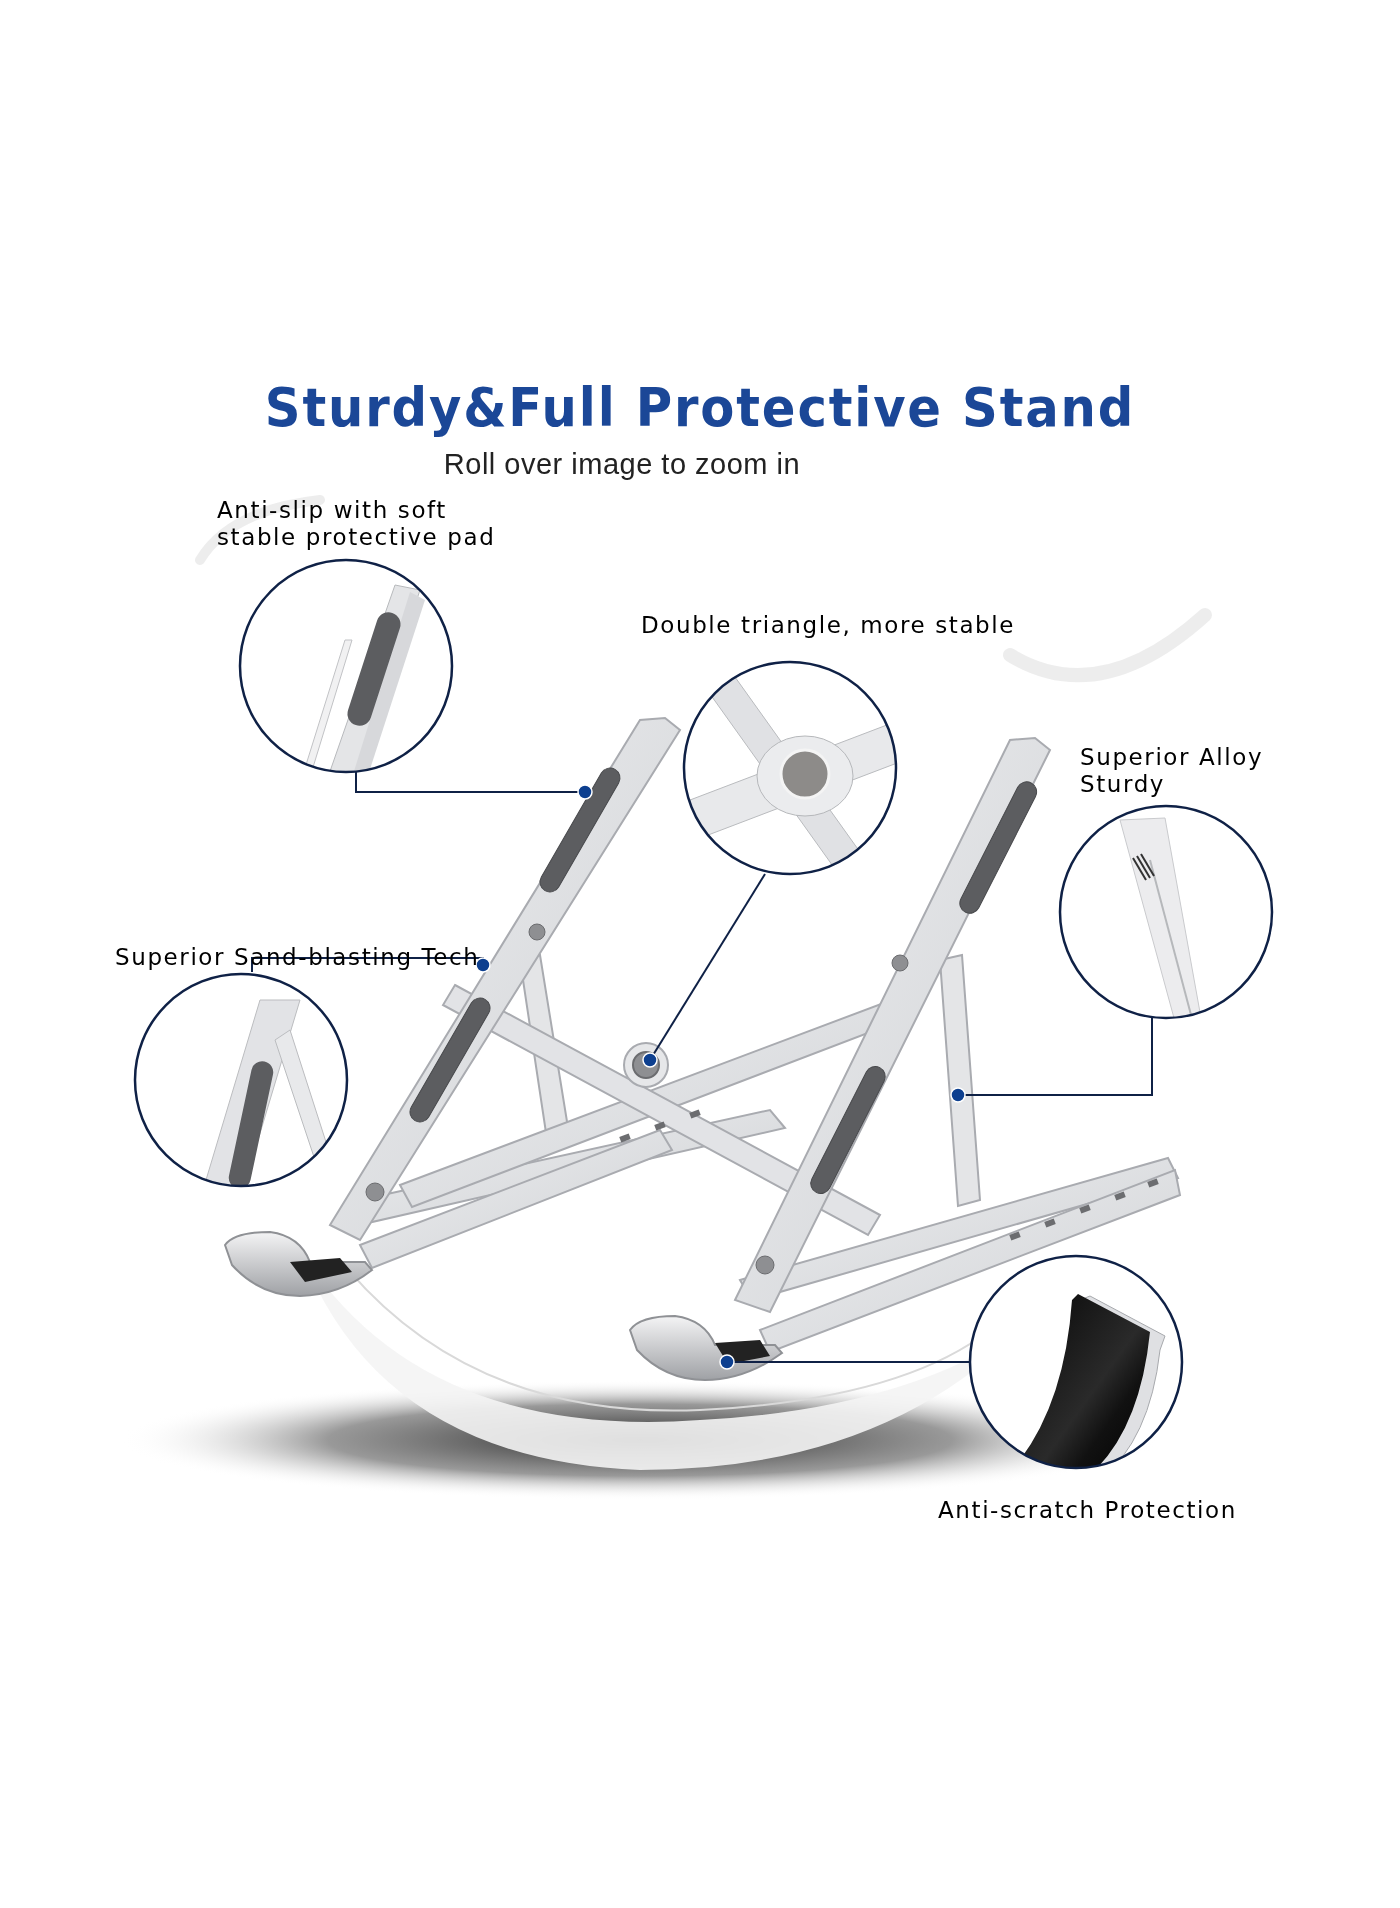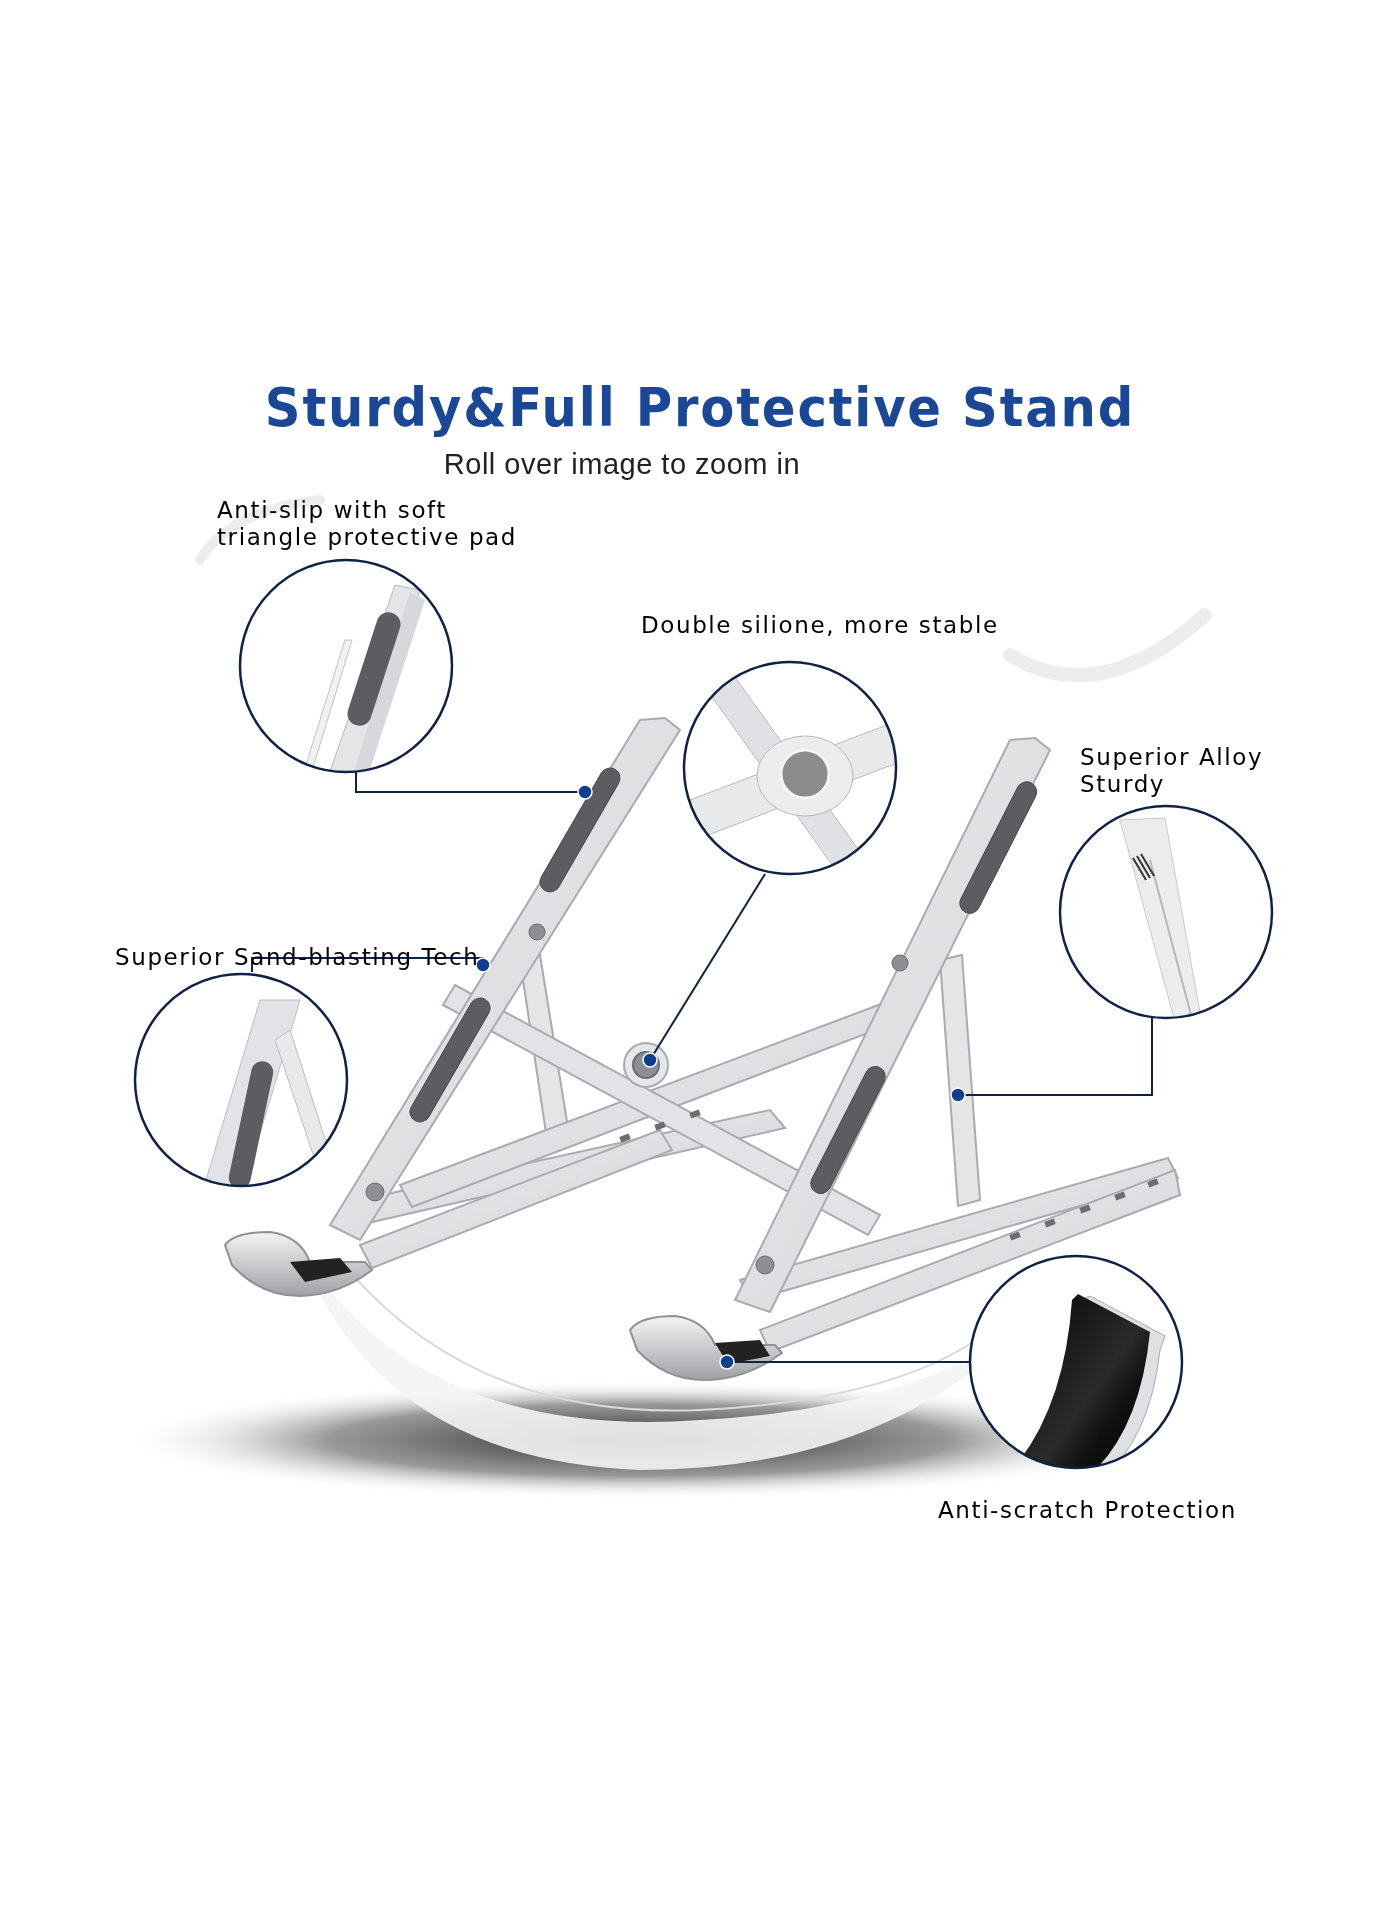--- a/index.html
+++ b/index.html
@@ -184,24 +184,24 @@
     <circle cx="727" cy="1362" r="7"></circle>
   </g>
 </svg>
 </div>
 
 <div class="title" style="color:#1b4797;">Sturdy&amp;Full Protective Stand</div>
 <div class="subtitle">Roll over image to zoom in</div>
 
 <div class="label" style="left:217px; top:497px;">
   <div>Anti-slip with soft</div>
-  <div>triangle protective pad</div>
+  <div>stable protective pad</div>
 </div>
 <div class="label" style="left:641px; top:612px;">
-  <div>Double silione, more stable</div>
+  <div>Double triangle, more stable</div>
 </div>
 <div class="label" style="left:1080px; top:744px;">
   <div>Superior Alloy</div>
   <div>Sturdy</div>
 </div>
 <div class="label" style="left:115px; top:944px;">
   <div>Superior Sand-blasting Tech</div>
 </div>
 <div class="label" style="left:938px; top:1497px;">
   <div>Anti-scratch Protection</div>

